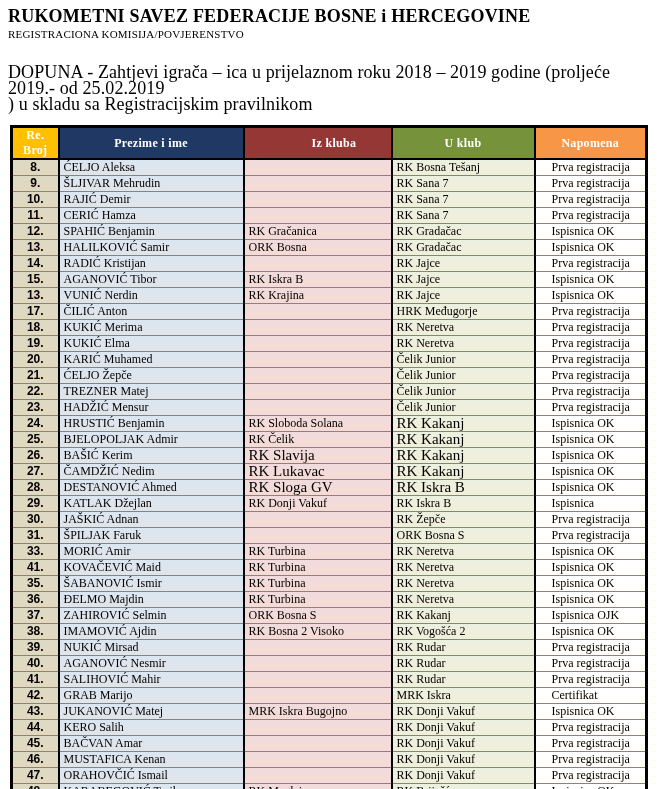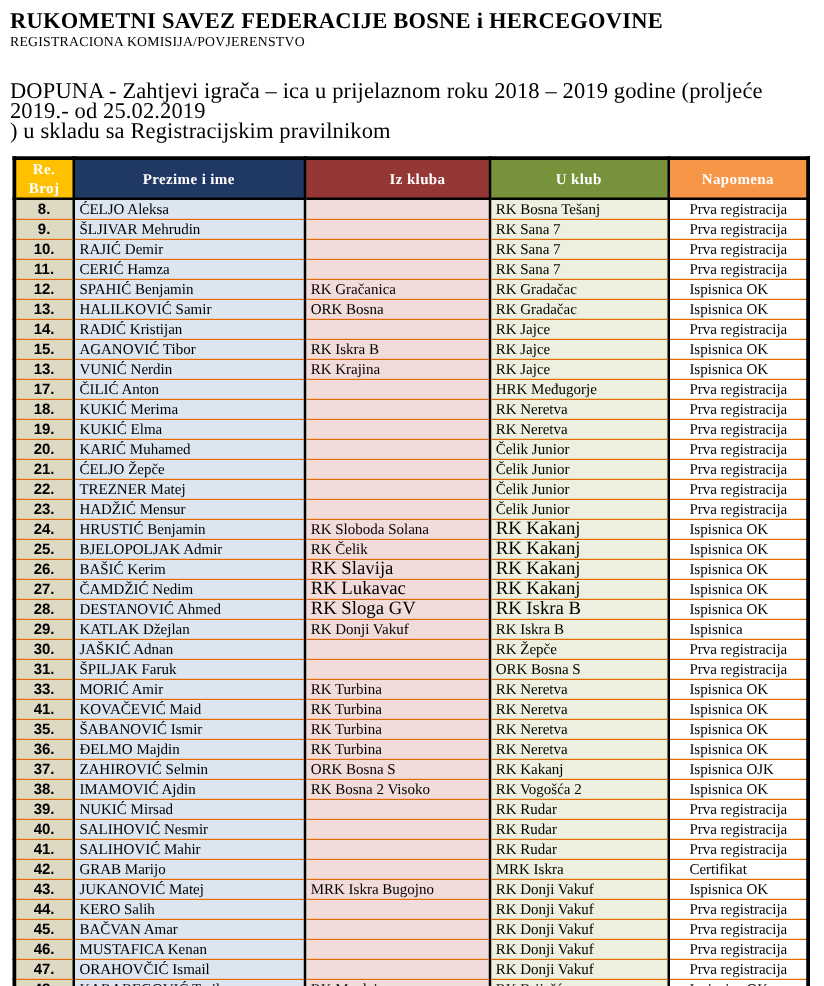--- a/index.html
+++ b/index.html
@@ -303,21 +303,21 @@
         </tr>
         <tr>
           <td class="col-num">39.</td>
           <td class="col-name">NUKIĆ Mirsad</td>
           <td class="col-from"></td>
           <td class="col-to">RK Rudar</td>
           <td class="col-note">Prva registracija</td>
         </tr>
         <tr>
           <td class="col-num">40.</td>
-          <td class="col-name">SALIHOVIĆ Nesmir</td>
+          <td class="col-name">AGANOVIĆ Nesmir</td>
           <td class="col-from"></td>
           <td class="col-to">RK Rudar</td>
           <td class="col-note">Prva registracija</td>
         </tr>
         <tr>
           <td class="col-num">41.</td>
           <td class="col-name">SALIHOVIĆ Mahir</td>
           <td class="col-from"></td>
           <td class="col-to">RK Rudar</td>
           <td class="col-note">Prva registracija</td>

